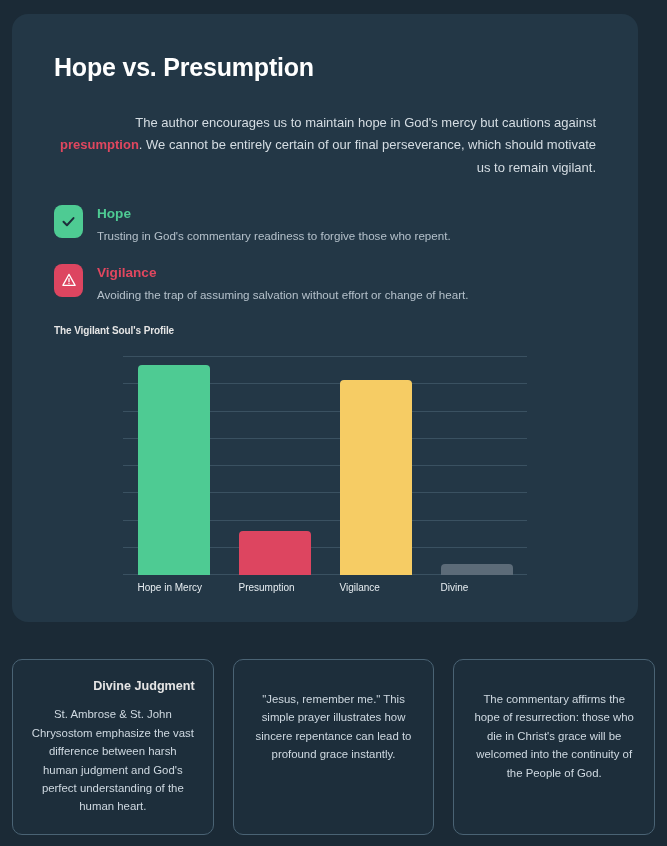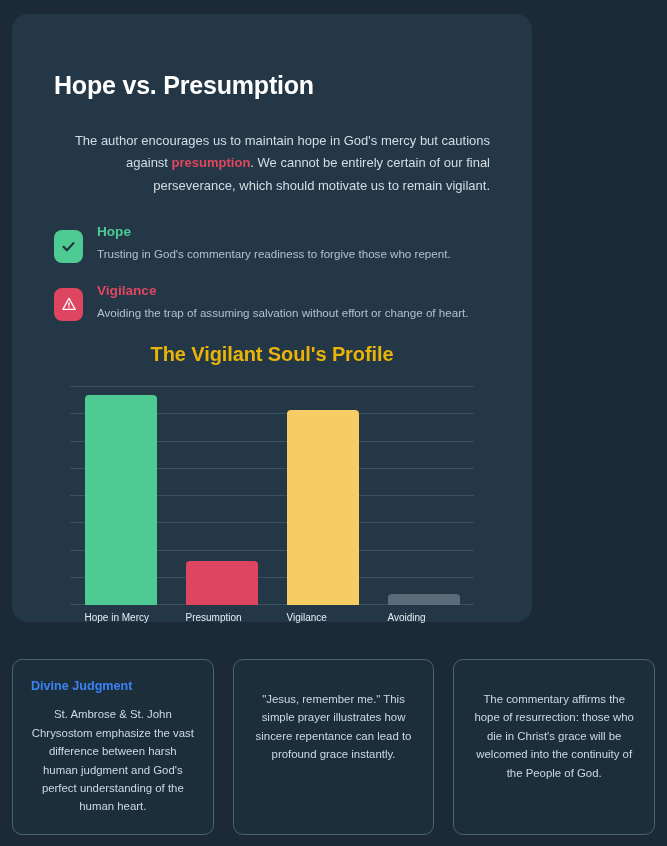--- a/index.html
+++ b/index.html
@@ -18,25 +18,25 @@
     height: 846px;
     background: #1b2a36;
     overflow: hidden;
   }
 
   
   .main-panel {
     position: absolute;
     left: 12px;
     top: 14px;
-    width: 520px;
+    width: 626px;
     height: 608px;
     background: #233746;
     border-radius: 16px;
-    padding: 56px 42px 0 42px;
+    padding: 38px 42px 0 42px;
   }
 
   .page-title {
     font-size: 25px;
     font-weight: bold;
     color: #ffffff;
     letter-spacing: -0.2px;
     line-height: 1.2;
   }
 
@@ -51,21 +51,21 @@
   .intro .accent-pink {
     color: #e0475f;
     font-weight: bold;
   }
 
   
   .features { margin-top: 26px; }
 
   .feature-row {
     display: flex;
-    align-items: flex-end;
+    align-items: flex-start;
     gap: 14px;
     margin-bottom: 19px;
   }
 
   .feature-icon {
     flex: 0 0 auto;
     width: 29px;
     height: 33px;
     border-radius: 8px;
     display: flex;
@@ -91,24 +91,23 @@
     color: #b4c0ca;
     line-height: 1.4;
   }
 
   
   .chart-block {
     margin-top: 22px;
   }
 
   .chart-title {
-    text-align: center;
-    font-size: 20px;
-    font-weight: bold;
-    color: #eab308;
+    font-size: 10px;
+    font-weight: bold;
+    color: #e5e5e5;
     letter-spacing: -0.1px;
   }
 
   .chart-area {
     position: relative;
     margin: 20px auto 0 auto;
     width: 404px;
     height: 219px;
   }
 
@@ -177,21 +176,21 @@
     border-radius: 10px;
     background: #1d2e3b;
     padding: 19px 18px 18px 18px;
   }
 
   .card-title {
     font-size: 12.6px;
     font-weight: bold;
     line-height: 1.2;
   }
-  .card-title.green  { color: #3b82f6; }
+  .card-title.green  { color: #e5e5e5; text-align: right; }
   .card-title.yellow { color: #f6cc64; }
   .card-title.pink   { color: #e0475f; }
 
   .card-body {
     margin-top: 11px;
     font-size: 11.4px;
     line-height: 1.62;
     color: #cfd9e1;
     text-align: center;
   }
@@ -267,21 +266,21 @@
             <div class="bar-slot">
               <div class="bar" title="Despair: 5" style="height: 10.95px; background: rgb(92, 107, 120);"></div>
             </div>
           </div>
       </div>
 
       <div class="x-labels">
           <div class="x-label">Hope in Mercy</div>
           <div class="x-label">Presumption</div>
           <div class="x-label">Vigilance</div>
-          <div class="x-label">Avoiding</div>
+          <div class="x-label">Divine</div>
         </div>
     </div>
 
   </div>
 
   <div class="cards">
 
     <div class="card">
       <div class="card-title green">Divine Judgment</div>
       <div class="card-body">St. Ambrose &amp; St. John Chrysostom emphasize the vast difference between harsh human judgment and God's perfect understanding of the human heart.</div>

